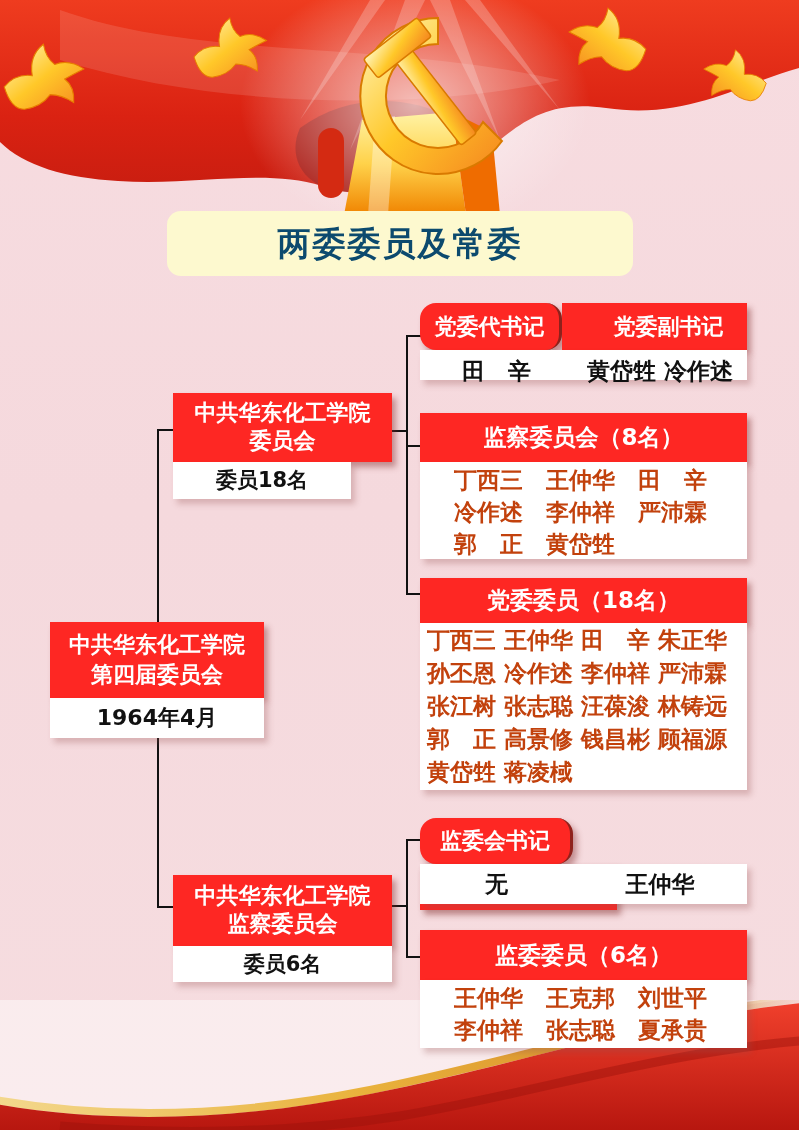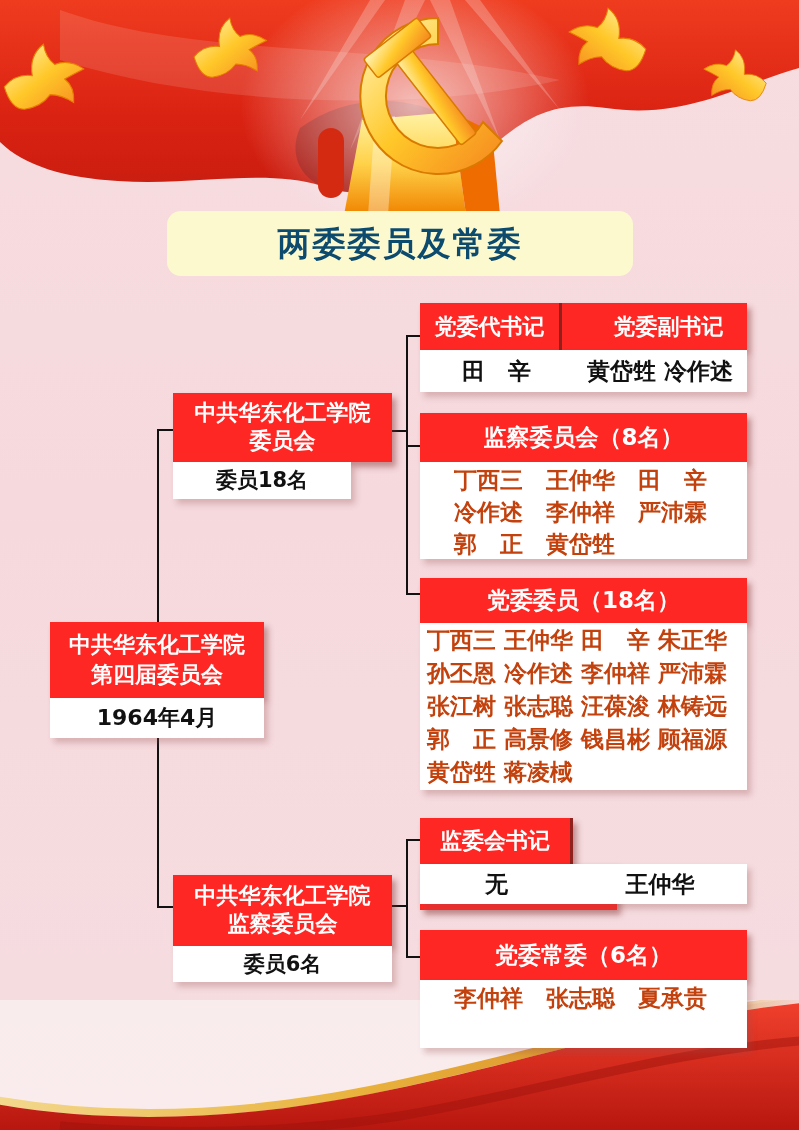--- a/index.html
+++ b/index.html
@@ -29,29 +29,29 @@
   .two-line{font-size:22px; line-height:28px; padding-top:6px;}
   .root-red{left:50px; top:622px; width:214px; height:76px; line-height:30px; padding-top:8px;}
   .root-white{left:50px; top:698px; width:214px; height:40px; font-size:22px; line-height:40px;}
   .pc-red{left:173px; top:393px; width:219px; height:69px;}
   .pc-white{left:173px; top:462px; width:178px; height:37px; font-size:21px; line-height:37px;}
   .sc-red{left:173px; top:875px; width:219px; height:71px; padding-top:7px;}
   .sc-white{left:173px; top:946px; width:219px; height:36px; font-size:21px; line-height:36px;}
   .hdr-row{position:absolute; left:420px; width:327px; display:flex; z-index:3;}
   .hdr{background:var(--red); color:#fff; font-weight:bold; text-align:center;
        box-shadow:4px 5px 6px rgba(130,45,45,.45); font-size:22px;}
-  .hdr.left{width:153px; border-right:3px solid #8f221c;}
+  .hdr.left{width:153px; border-right:3px solid #8f221c;border-radius:16px;}
   .hdr.right{width:197px;padding-left:28px;}
   .val-row{position:absolute; left:420px; width:327px; display:flex; background:#fff;
        z-index:3; box-shadow:4px 5px 6px rgba(150,80,80,.3); font-weight:bold; color:#111;}
   .val{font-size:23px; text-align:center;}
   .val.left{width:153px;}
   .val.right{width:174px;}
   .sec-hdr{top:303px; height:47px;} .sec-hdr .hdr{line-height:47px;}
-  .sec-val{top:350px; height:42px;align-items:flex-end;} .sec-val .val{line-height:42px;}
+  .sec-val{top:350px; height:30px;} .sec-val .val{line-height:42px;}
   .standing-hdr{left:420px; top:413px; width:327px; height:49px; font-size:23px; line-height:49px;}
   .standing-body{left:420px; top:462px; width:327px; height:97px; padding:2px 0 0 34px;}
   .members-hdr{left:420px; top:578px; width:327px; height:45px; font-size:23px; line-height:45px;}
   .members-body{left:420px; top:623px; width:327px; height:167px; padding:1px 0 0 7px;}
   .msec-hdr{top:818px; height:46px;flex-direction:column;} .msec-hdr .hdr{line-height:46px;}
   .msec-val{top:864px; height:40px;} .msec-val .val{line-height:40px;}
   .mmembers-hdr{left:420px; top:930px; width:327px; height:50px; font-size:23px; line-height:50px;}
   .mmembers-body{left:420px; top:980px; width:327px; height:68px; padding:2px 0 0 34px;}
   .namerow{font-size:23px; font-weight:bold; color:#c2410c; text-align:left;
            white-space:pre-wrap; line-height:32px;}
@@ -194,18 +194,19 @@
 
   <div class="hdr-row msec-hdr">
     <div class="hdr left">监委会书记</div>
     <div class="hdr right">监委会副书记</div>
   </div>
   <div class="val-row msec-val">
     <div class="val left">无</div>
     <div class="val right">王仲华</div>
   </div>
 
-  <div class="redbox mmembers-hdr">党委常委（6名）</div>
+  <div class="redbox mmembers-hdr">监委委员（6名）</div>
   <div class="whitebox mmembers-body">
+    <div class="namerow">王仲华　王克邦　刘世平</div>
     <div class="namerow">李仲祥　张志聪　夏承贵</div>
   </div>
 
 </div>
 
 </body></html>

